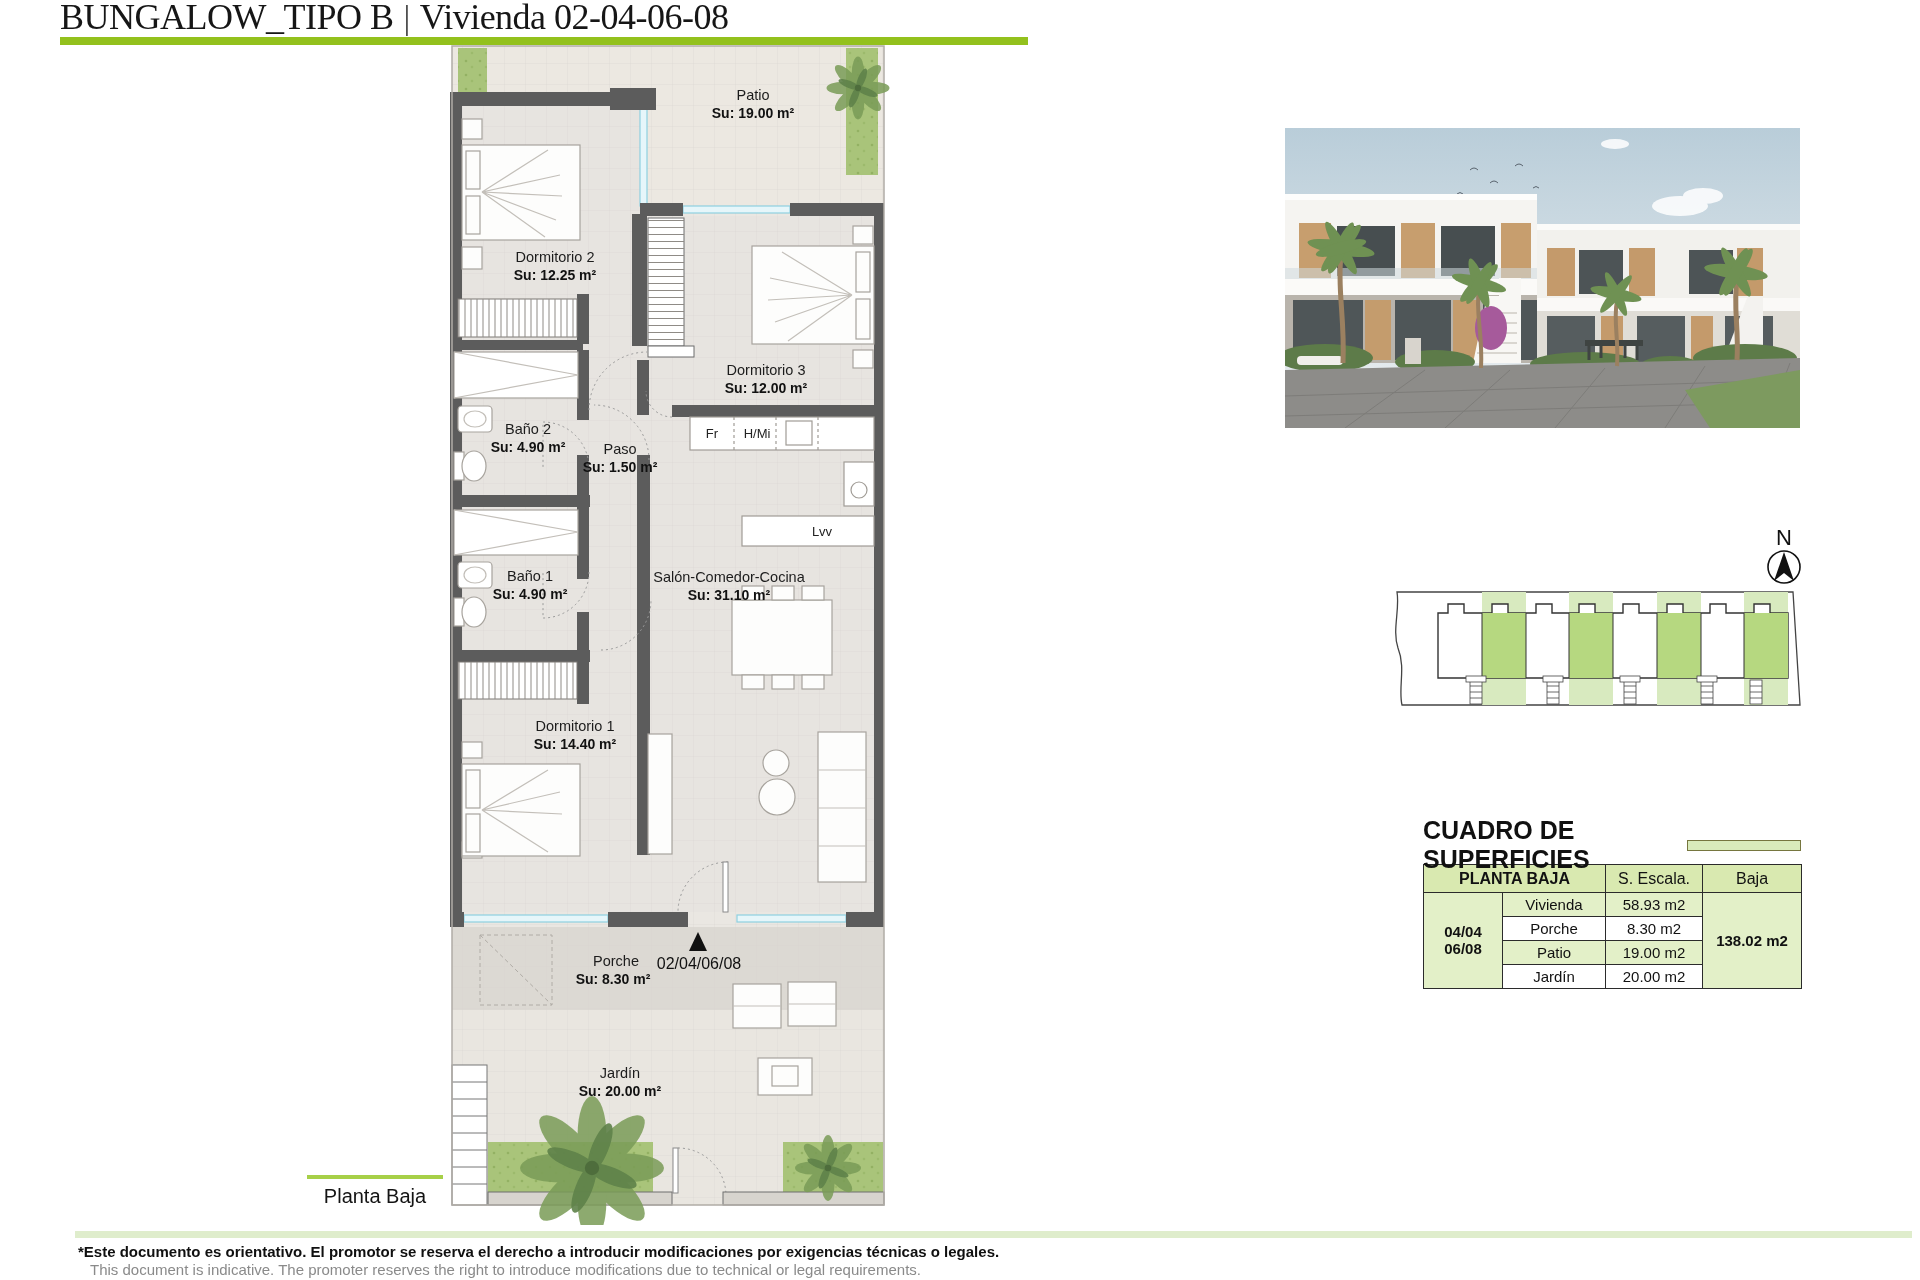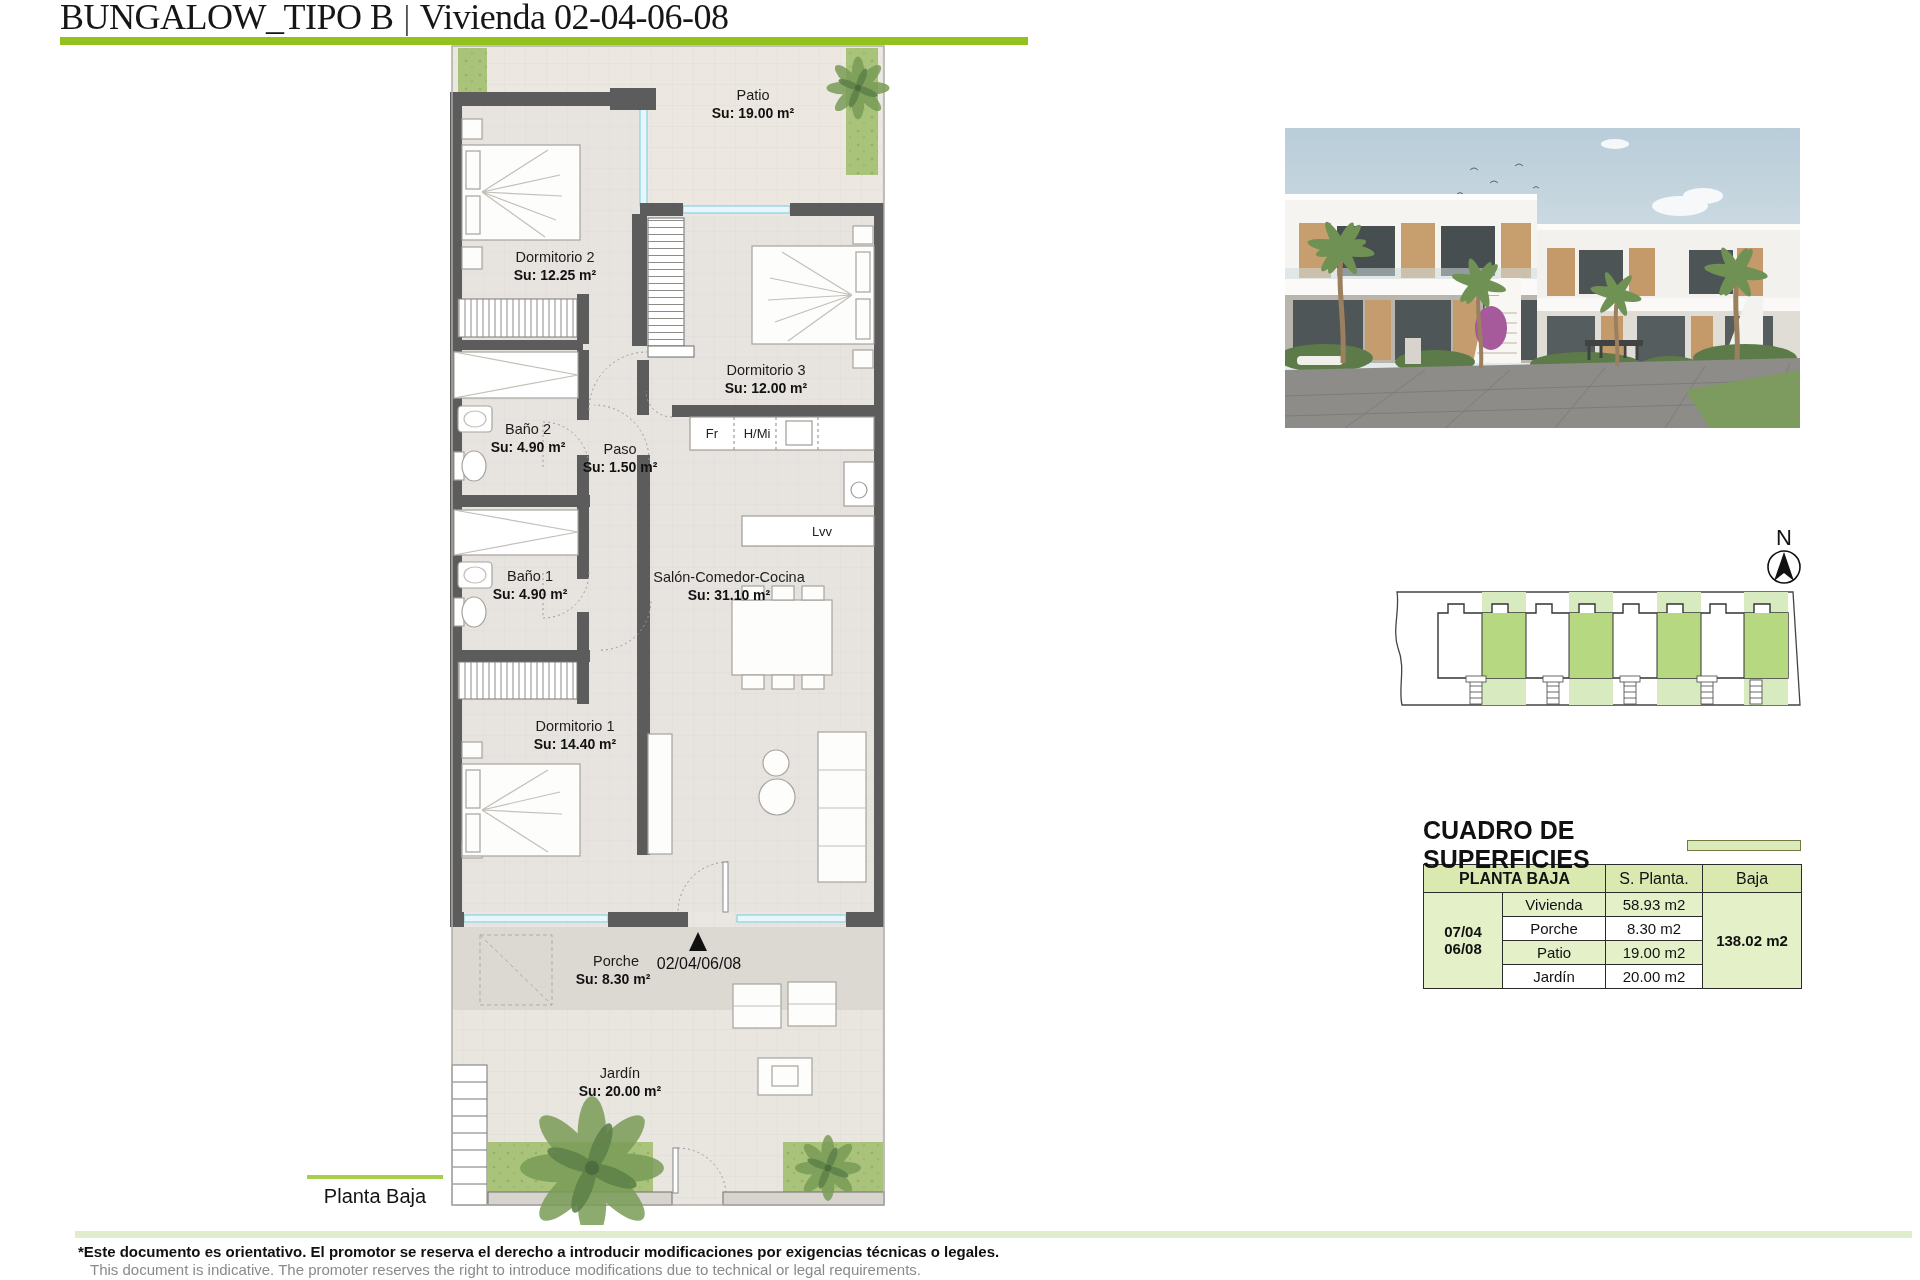--- a/index.html
+++ b/index.html
@@ -455,28 +455,28 @@
     <table class="surfaces">
       <colgroup>
           <col style="width:79px">
           <col style="width:103px">
           <col style="width:97px">
           <col style="width:99px">
         </colgroup>
       <thead>
         <tr>
           <th colspan="2" class="group">PLANTA BAJA</th>
-          <th>S. Planta.</th>
+          <th>S. Escala.</th>
           <th>Baja</th>
         </tr>
       </thead>
       <tbody>
         <tr class="g">
           <td rowspan="4" class="unit-cell">
-            <div>07/04</div>
+            <div>04/04</div>
             <div>06/08</div>
           </td>
           <td class="room">Vivienda</td>
           <td>58.93 m2</td>
           <td rowspan="4" class="total-cell">138.02 m2</td>
         </tr>
         <tr class="w">
           <td class="room">Porche</td>
           <td>8.30 m2</td>
         </tr>

